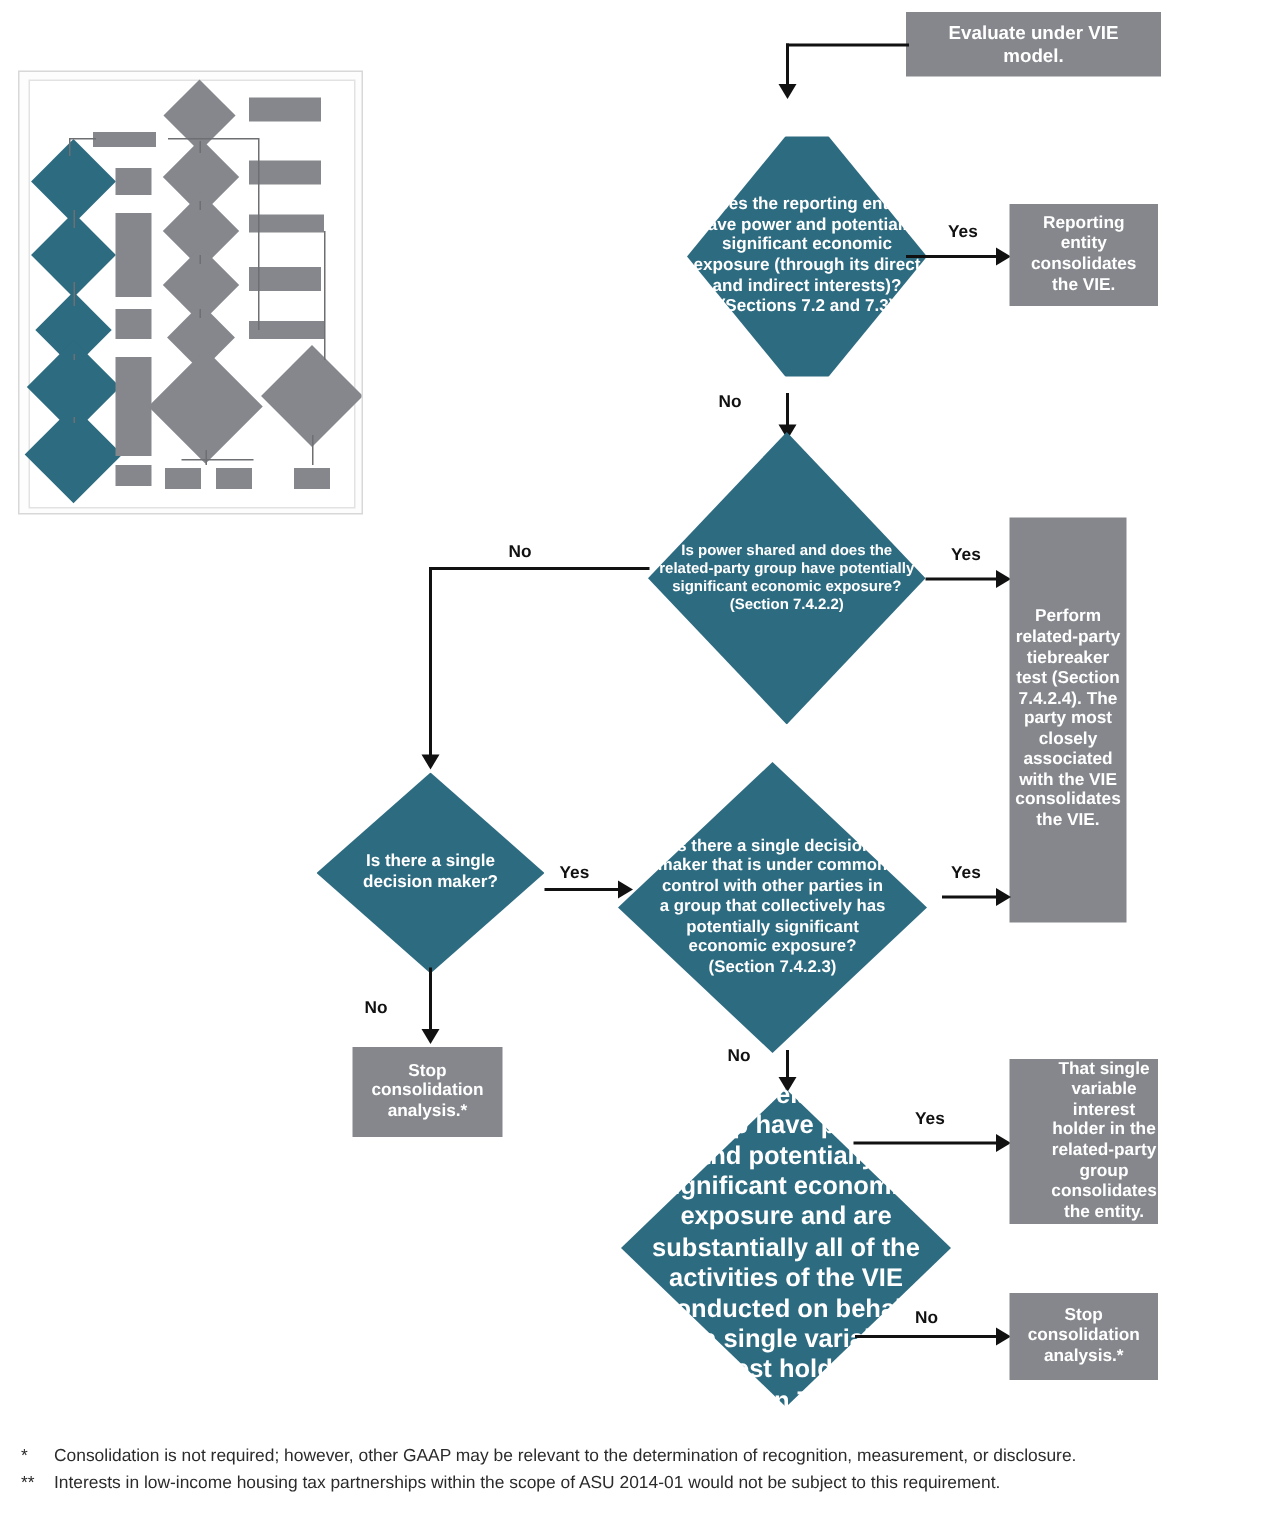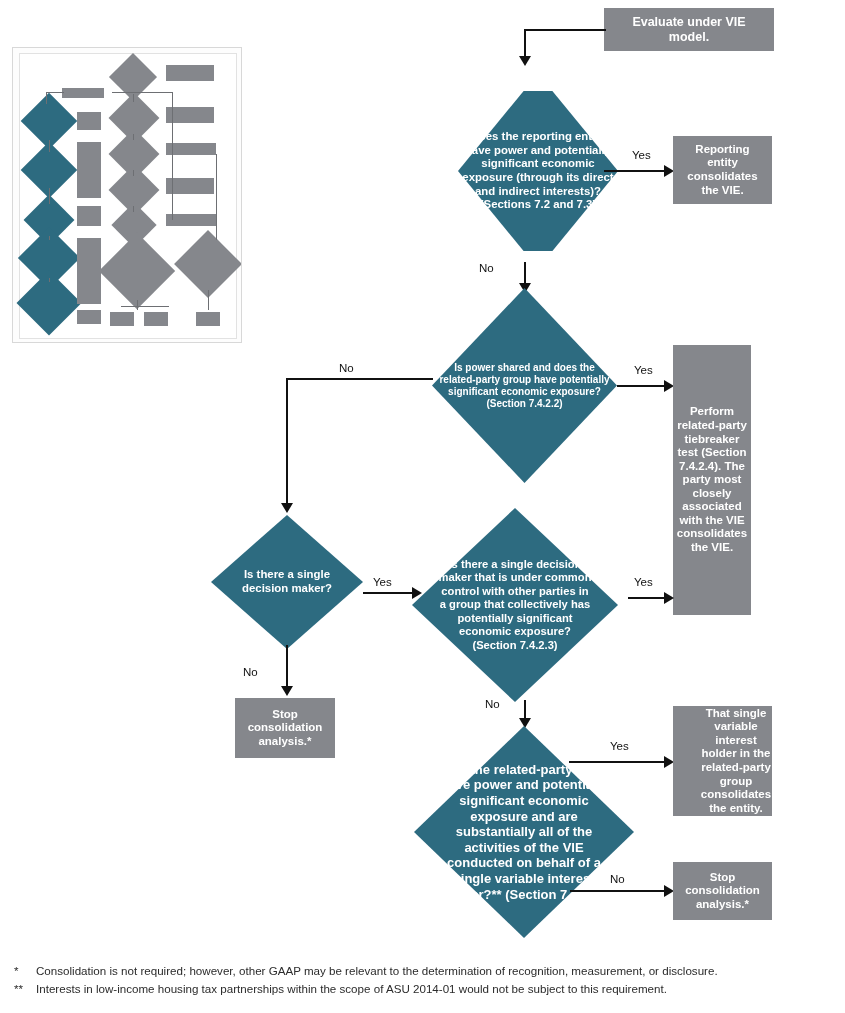--- a/index.html
+++ b/index.html
@@ -79,21 +79,21 @@
     border-top: 10px solid #111111;
   }
   .arrow-right {
     border-top: 6px solid transparent;
     border-bottom: 6px solid transparent;
     border-left: 10px solid #111111;
   }
   .edge-label {
     position: absolute;
     font-size: 11.5px;
-    font-weight: normal;
+    font-weight: bold;
     color: #111111;
     white-space: nowrap;
   }
 
   
   .footnotes {
     position: absolute;
     left: 14px; top: 962px;
     width: 820px;
     font-size: 11.6px;
@@ -229,21 +229,21 @@
   <div class="ln lh" style="left:628px; top:597px; width:42px; height:1.8px;"></div>
   <div class="arrow arrow-right" style="left:664px; top:592px;"></div>
   <div class="edge-label" style="left:634px; top:576px;">Yes</div>
 
   <div class="ln lv" style="left:524px; top:700px; width:1.8px; height:22px;"></div>
   <div class="arrow arrow-down" style="left:519px; top:718px;"></div>
   <div class="edge-label" style="left:485px; top:698px;">No</div>
 
   <div class="diamond-wrap" style="left:414px; top:726px; width:220px; height:212px;">
     <div class="diamond-shape" style="inset:0; clip-path:polygon(50% 0%, 100% 50%, 50% 100%, 0% 50%); transform:none; background:#2d6b80;"></div>
-    <div class="diamond-text" style="font-size:13px; padding:0 20px;">
+    <div class="diamond-text" style="font-size:17px; padding:0 20px;">
       <span>Does the related-party group have power and potentially significant economic exposure and are substantially all of the activities of the VIE conducted on behalf of a single variable interest holder?** (Section 7.4.2.5)</span>
     </div>
   </div>
 
   <div class="ln lh" style="left:569px; top:761px; width:101px; height:1.8px;"></div>
   <div class="arrow arrow-right" style="left:664px; top:756px;"></div>
   <div class="edge-label" style="left:610px; top:740px;">Yes</div>
 
   <div class="node box" style="left:673px; top:706px; width:99px; height:110px;padding-left:35px;">That single variable interest holder in the related-party group consolidates the entity.</div>
 

